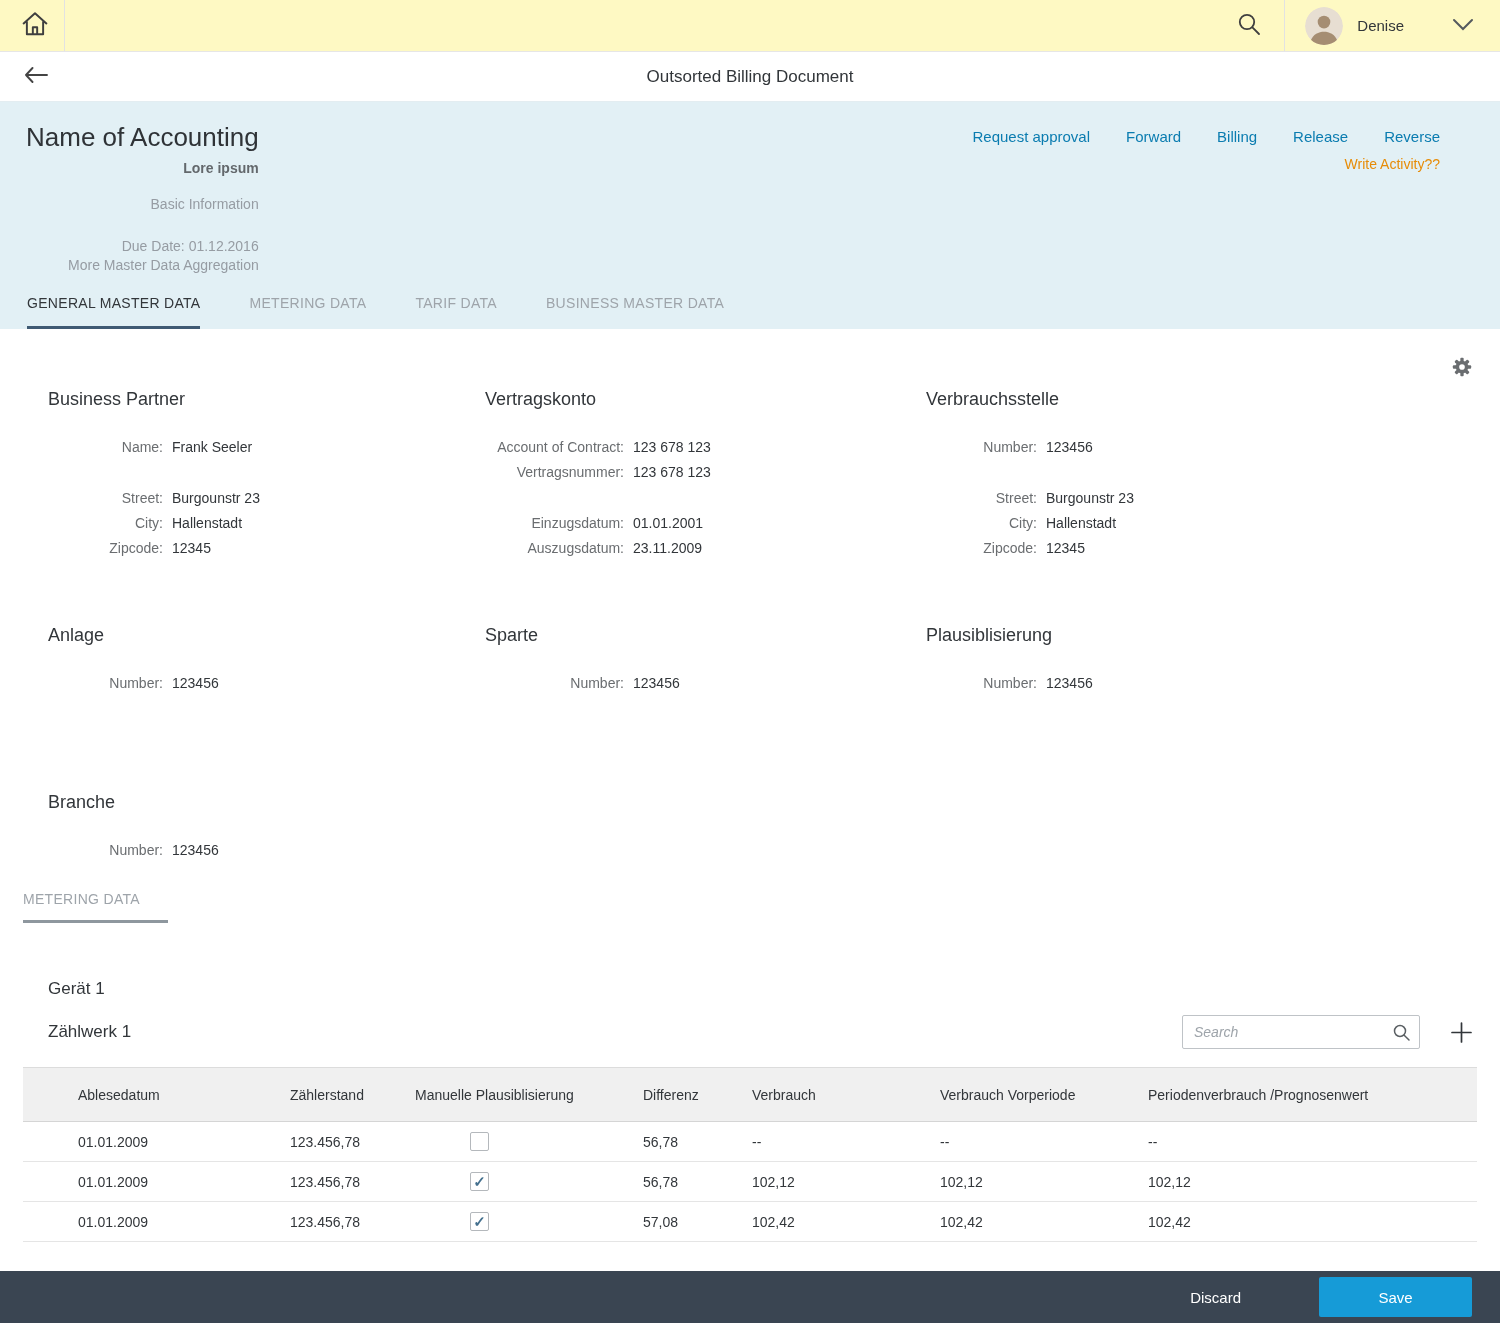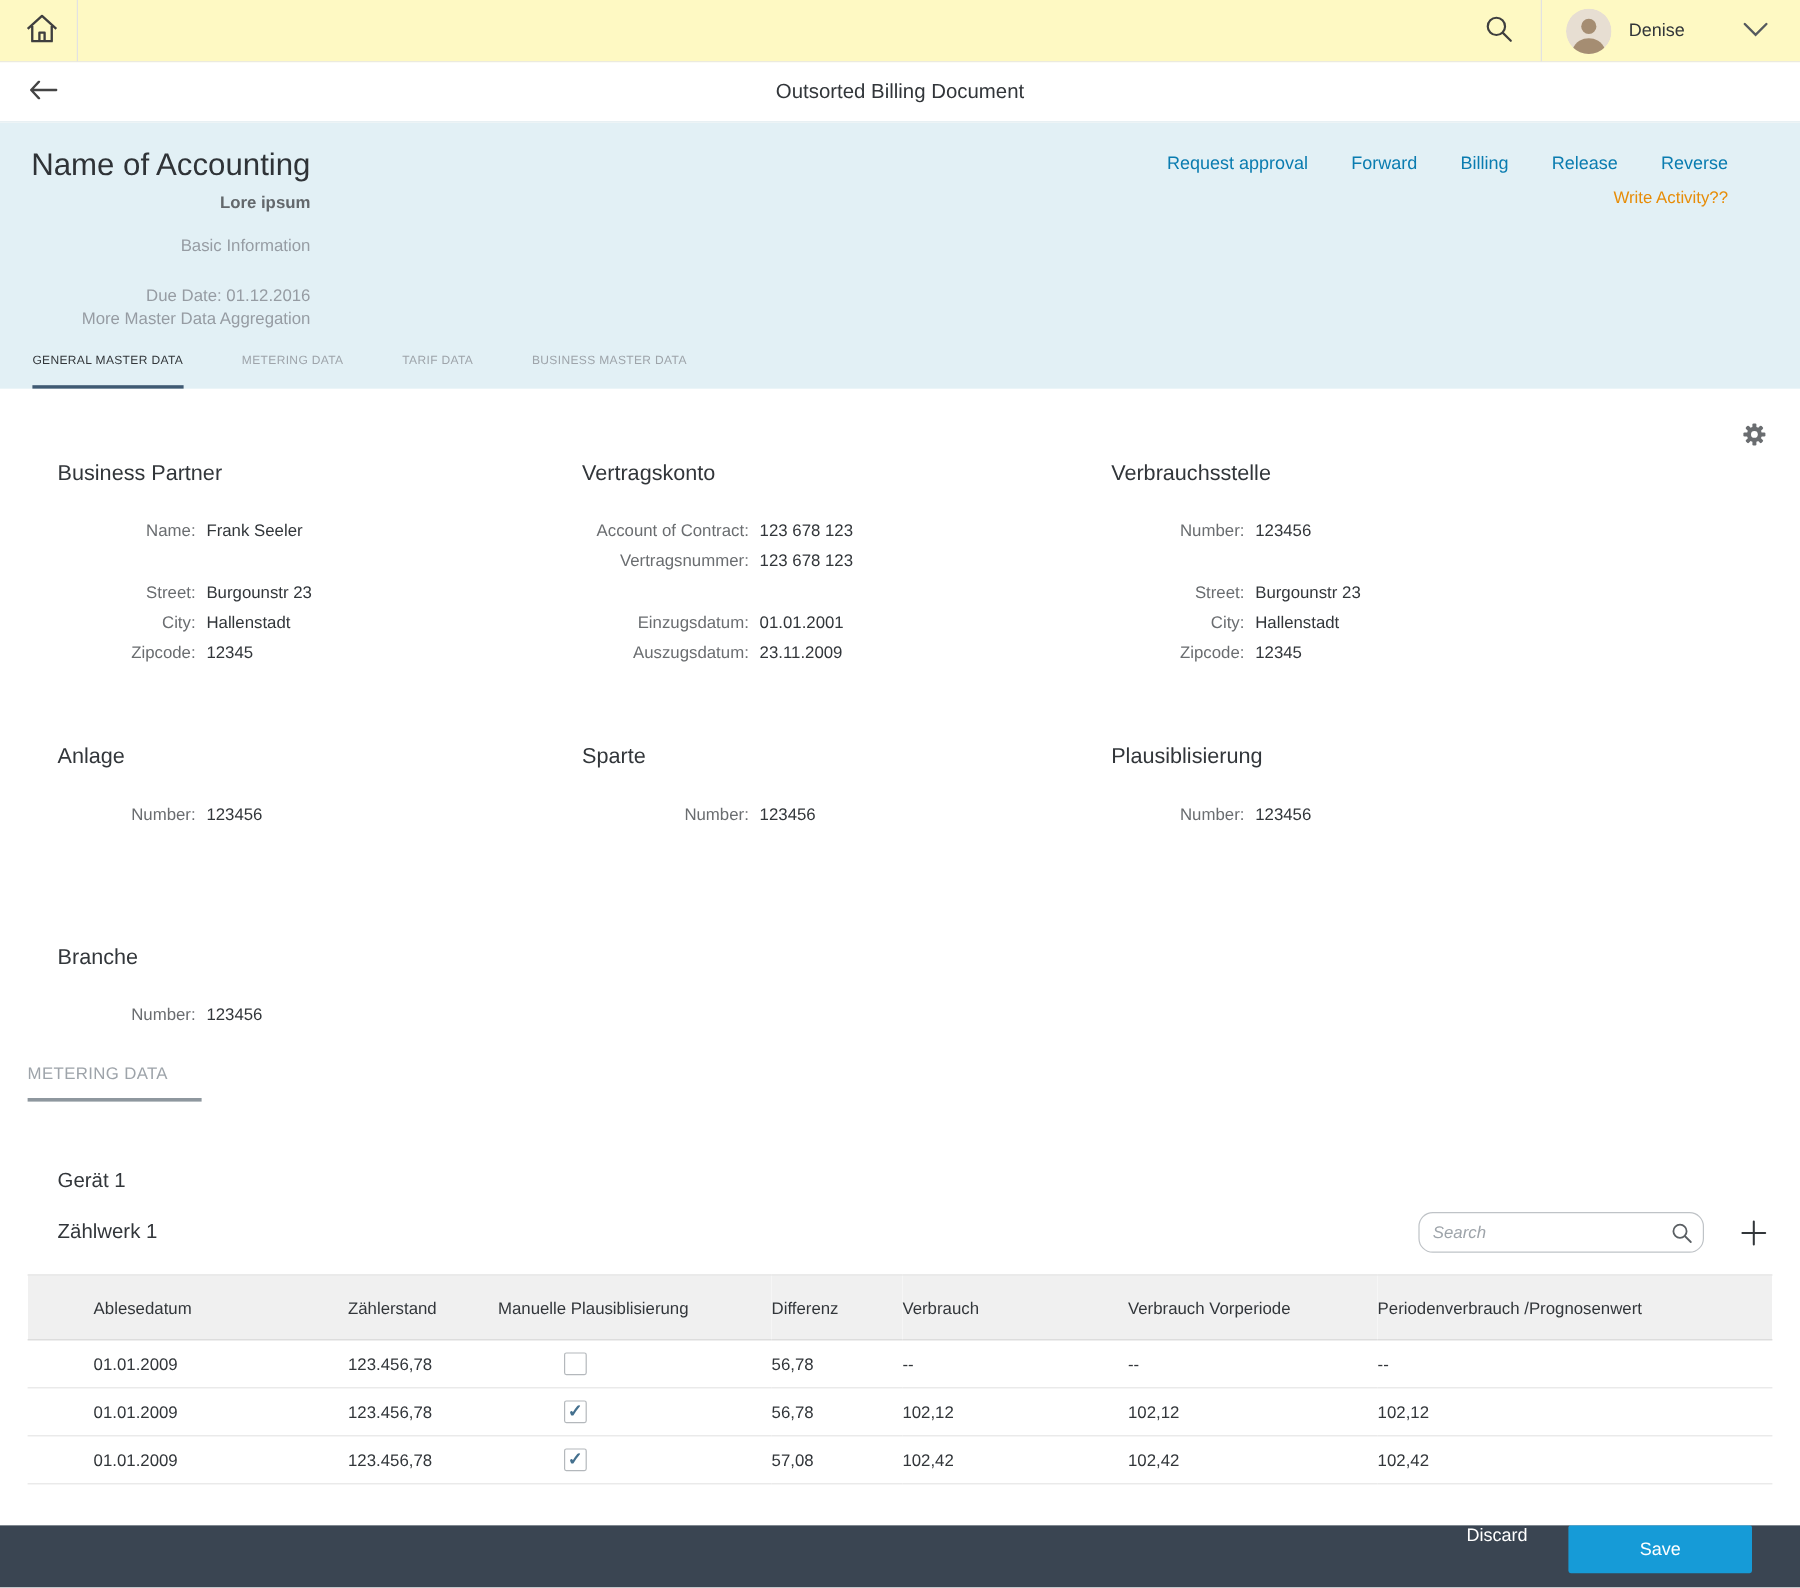--- a/index.html
+++ b/index.html
@@ -60,21 +60,21 @@
   .oh-hint.basic { margin-top: 20px; }
   .oh-hint.due { margin-top: 26px; }
   .oh-hint.agg { margin-top: 3px; }
   .oh-actions { padding-top: 6px; }
   .action-row { display: flex; gap: 36px; }
   .action-link { color: #0a7cb0; font-size: 15px; white-space: nowrap; }
   .write-activity { display: inline-block; margin-top: 11px; color: #e78c07; font-size: 14px; }
 
   .tabs { display: flex; gap: 49px; padding-left: 27px; margin-top: 22px; }
   .tab {
-    font-size: 10px; letter-spacing: 0.3px; color: #9ea4aa;
+    font-size: 14px; letter-spacing: 0.3px; color: #9ea4aa;
     padding-bottom: 15px; border-bottom: 3px solid transparent;
   }
   .tab.active { color: #32363a; border-bottom-color: #3f5a73; }
 
   
   .content { flex: 1; position: relative; padding: 0 23px; background: #ffffff; overflow: hidden; }
   .gear-btn { position: absolute; top: 28px; right: 28px; line-height: 0; }
 
   .sections-row { display: grid; grid-template-columns: 437px 441px 1fr; padding-left: 25px; }
   .row-1 { margin-top: 60px; }
@@ -98,21 +98,21 @@
     border-bottom: 3px solid #8e979e;
   }
 
   .device-title { font-size: 17px; font-weight: 400; color: #32363a; margin: 56px 0 0 25px; line-height: 20px; }
   .register-row { display: flex; justify-content: space-between; align-items: center; margin: 16px 0 0 25px; }
   .register-title { font-size: 17px; font-weight: 400; color: #32363a; margin: 0; line-height: 20px; }
   .register-tools { display: flex; align-items: center; }
   .search-wrap { position: relative; }
   .search-input {
     width: 238px; height: 34px;
-    border: 1px solid #bfc3c7; border-radius: 12px;
+    border: 1px solid #bfc3c7; border-radius: 2px;
     padding: 0 38px 0 11px;
     font-size: 14px; color: #32363a;
     background: #ffffff; outline: none;
   }
   .search-input::placeholder { font-style: italic; color: #9ea4aa; }
   .search-wrap .mag { position: absolute; right: 9px; top: 8px; line-height: 0; }
   .add-btn { margin-left: 26px; line-height: 0; padding: 4px; }
 
   
   table.meter-table { width: 100%; margin-top: 18px; border-collapse: collapse; table-layout: fixed; }
@@ -132,22 +132,22 @@
     border: 1px solid #b4b8bc; border-radius: 2px; background: #fff;
     display: flex; align-items: center; justify-content: center;
   }
   .checkbox .check { display: none; color: #44708e; font-size: 15px; font-weight: 700; line-height: 1; }
   .checkbox.checked .check { display: block; }
 
   
   .footer-bar {
     flex: none; height: 52px;
     background: #3a4552;
-    display: flex; align-items: flex-start; justify-content: flex-end;
-    padding-right: 40px; gap: 34px;
+    display: flex; align-items: center; justify-content: flex-end;
+    padding-right: 28px; gap: 78px;
   }
   .btn-discard { color: #ffffff; font-size: 15px; }
   .btn-save {
     width: 153px; height: 40px;
     background: #169bd7; color: #ffffff;
     font-size: 15px; border-radius: 2px;
   }
 </style>
 </head>
 <body>

